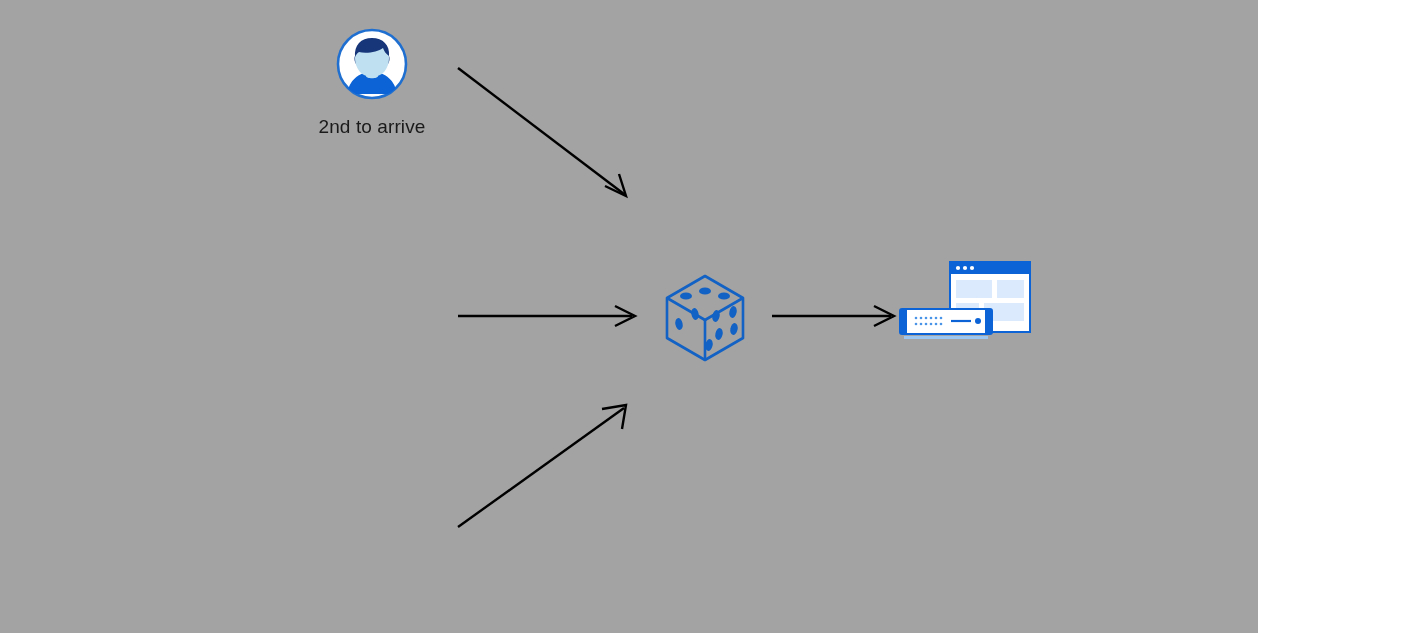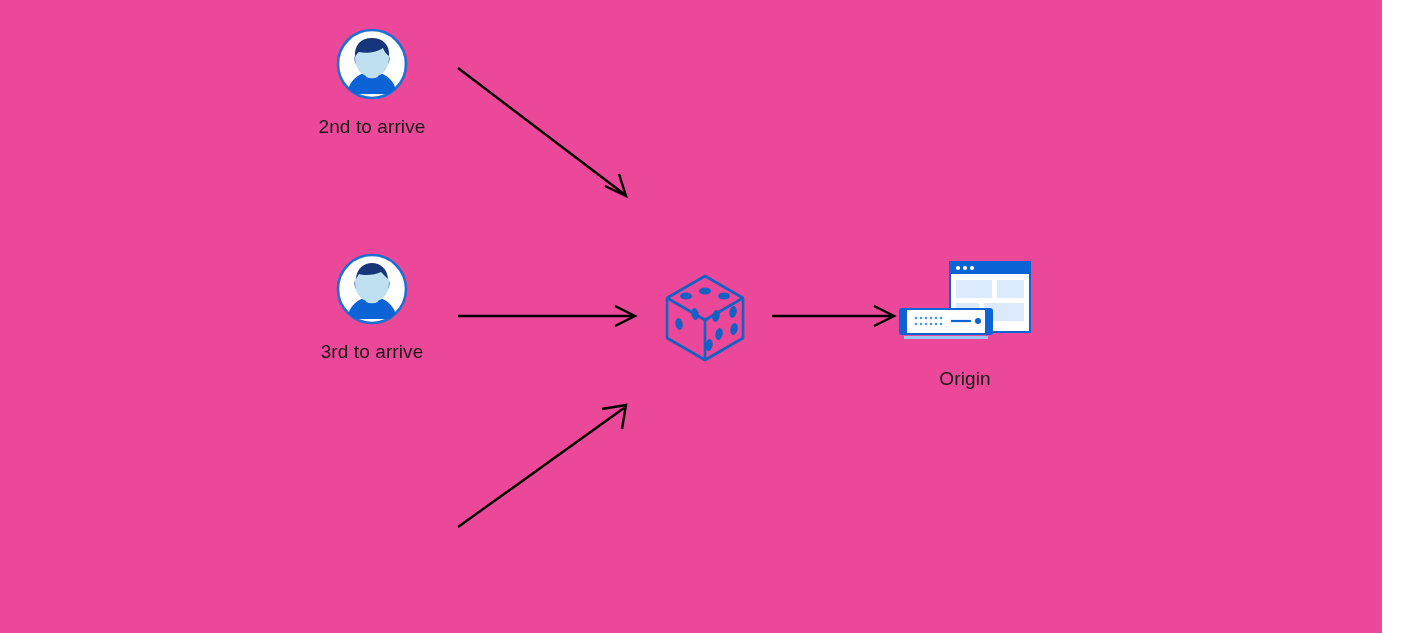--- a/index.html
+++ b/index.html
@@ -6,23 +6,23 @@
     margin: 0;
     padding: 0;
     background: #ffffff;
   }
   body {
     font-family: "Liberation Sans", sans-serif;
     -webkit-font-smoothing: antialiased;
   }
   #canvas {
     position: relative;
-    width: 1382px;
+    width: 1258px;
     height: 633px;
-    background: #ec4899;
+    background: #a3a3a3;
     overflow: hidden;
   }
   .node {
     position: absolute;
   }
   .avatar-node {
     width: 160px;
     text-align: center;
   }
   .avatar {
@@ -106,39 +106,20 @@
         <path d="M32 40 h12 v10 c0 3 -12 3 -12 0 z" fill="#bfe0f0"></path>
         <ellipse cx="25" cy="33" rx="4" ry="6" fill="#bfe0f0" stroke="#17367a" stroke-width="1.1"></ellipse>
         <ellipse cx="51" cy="33" rx="4" ry="6" fill="#bfe0f0" stroke="#17367a" stroke-width="1.1"></ellipse>
         <path d="M38 13 c-11 0 -17 8 -17 19 c0 11 7 19 17 19 c10 0 17 -8 17 -19 c0 -11 -6 -19 -17 -19 z" fill="#bfe0f0"></path>
         <path d="M21 31 c-1 -12 6 -19 17 -19 c11 0 18 7 17 18 c-3 -2 -5 -5 -6 -8 c-5 4 -17 6 -24 4 c-2 1 -3 3 -4 5 z" fill="#17367a"></path>
       </g>
     </svg>
     <div class="node-label avatar-label">2nd to arrive</div>
   </div>
 
-  <div class="node avatar-node" style="left:292px; top:251px;">
-    <svg class="avatar" viewBox="0 0 76 76" xmlns="http://www.w3.org/2000/svg">
-      <defs>
-          <clipPath id="clip3">
-            <circle cx="38" cy="38" r="34"></circle>
-          </clipPath>
-        </defs>
-      <circle cx="38" cy="38" r="34" fill="#ffffff" stroke="#1f6fd0" stroke-width="2.6"></circle>
-      <g clip-path="url(#clip3)">
-        <path d="M38 46 c-14 0 -23 9 -25 22 l50 0 c-2 -13 -11 -22 -25 -22 z" fill="#0b63d6"></path>
-        <path d="M32 40 h12 v10 c0 3 -12 3 -12 0 z" fill="#bfe0f0"></path>
-        <ellipse cx="25" cy="33" rx="4" ry="6" fill="#bfe0f0" stroke="#17367a" stroke-width="1.1"></ellipse>
-        <ellipse cx="51" cy="33" rx="4" ry="6" fill="#bfe0f0" stroke="#17367a" stroke-width="1.1"></ellipse>
-        <path d="M38 13 c-11 0 -17 8 -17 19 c0 11 7 19 17 19 c10 0 17 -8 17 -19 c0 -11 -6 -19 -17 -19 z" fill="#bfe0f0"></path>
-        <path d="M22 28 c1 -11 8 -16 16 -16 c8 0 15 5 16 16 c-3 -3 -5 -5 -7 -7 c-6 3 -16 4 -22 2 c-1 2 -2 3 -3 5 z" fill="#17367a"></path>
-      </g>
-    </svg>
-    <div class="node-label avatar-label">3rd to arrive</div>
-  </div>
 
 
   <div class="node dice-node" style="left:655px; top:266px;">
     <svg class="dice-art" viewBox="0 0 100 100" xmlns="http://www.w3.org/2000/svg">
       <g fill="none" stroke="#1261c4" stroke-width="2.6" stroke-linejoin="round">
         <polygon points="50,10 88,32 88,72 50,94 12,72 12,32"></polygon>
         <polyline points="12,32 50,54 88,32"></polyline>
         <line x1="50" y1="54" x2="50" y2="94"></line>
       </g>
       <g fill="#1261c4">
@@ -185,16 +166,15 @@
             <circle cx="26" cy="66" r="1.3"></circle>
           <circle cx="31" cy="66" r="1.3"></circle>
             <circle cx="36" cy="66" r="1.3"></circle>
           <circle cx="41" cy="66" r="1.3"></circle>
             <circle cx="46" cy="66" r="1.3"></circle>
         </g>
         <line x1="56" y1="63" x2="76" y2="63" stroke="#0b63d6" stroke-width="2.2"></line>
         <circle cx="83" cy="63" r="3" fill="#0b63d6"></circle>
       </g>
     </svg>
-    <div class="node-label origin-label">Origin</div>
   </div>
 
 </div>
 
 </body></html>

